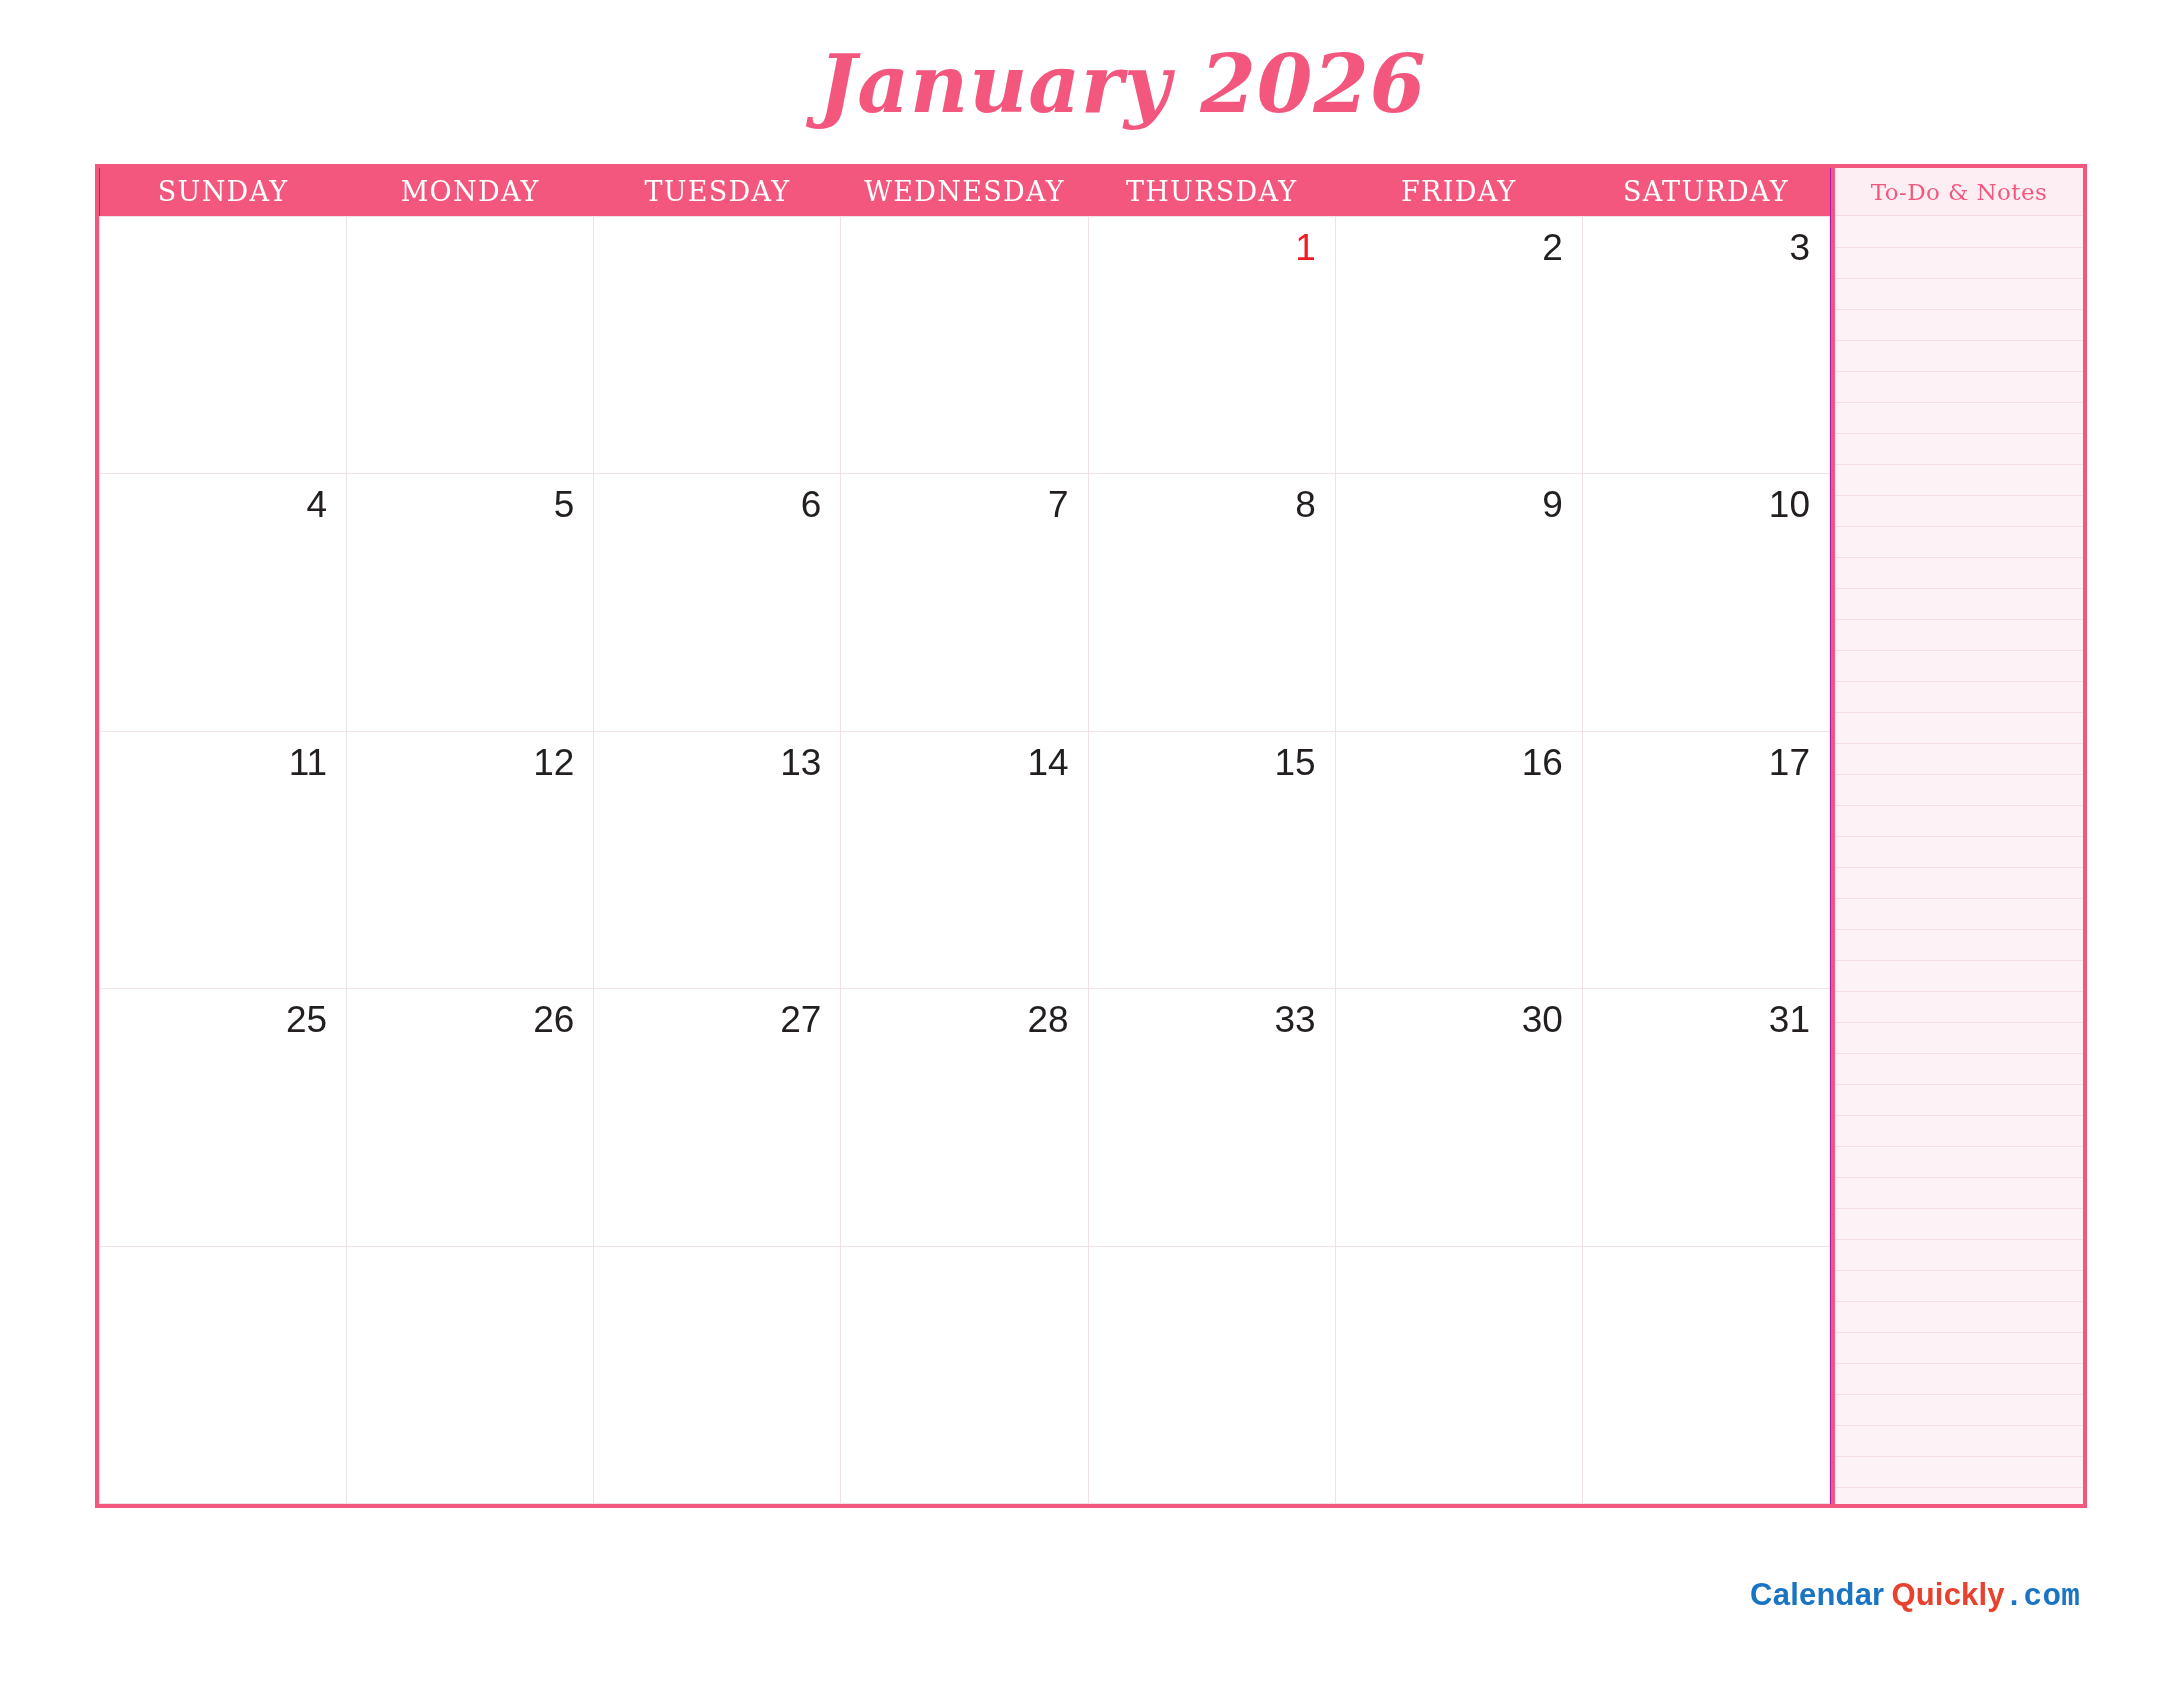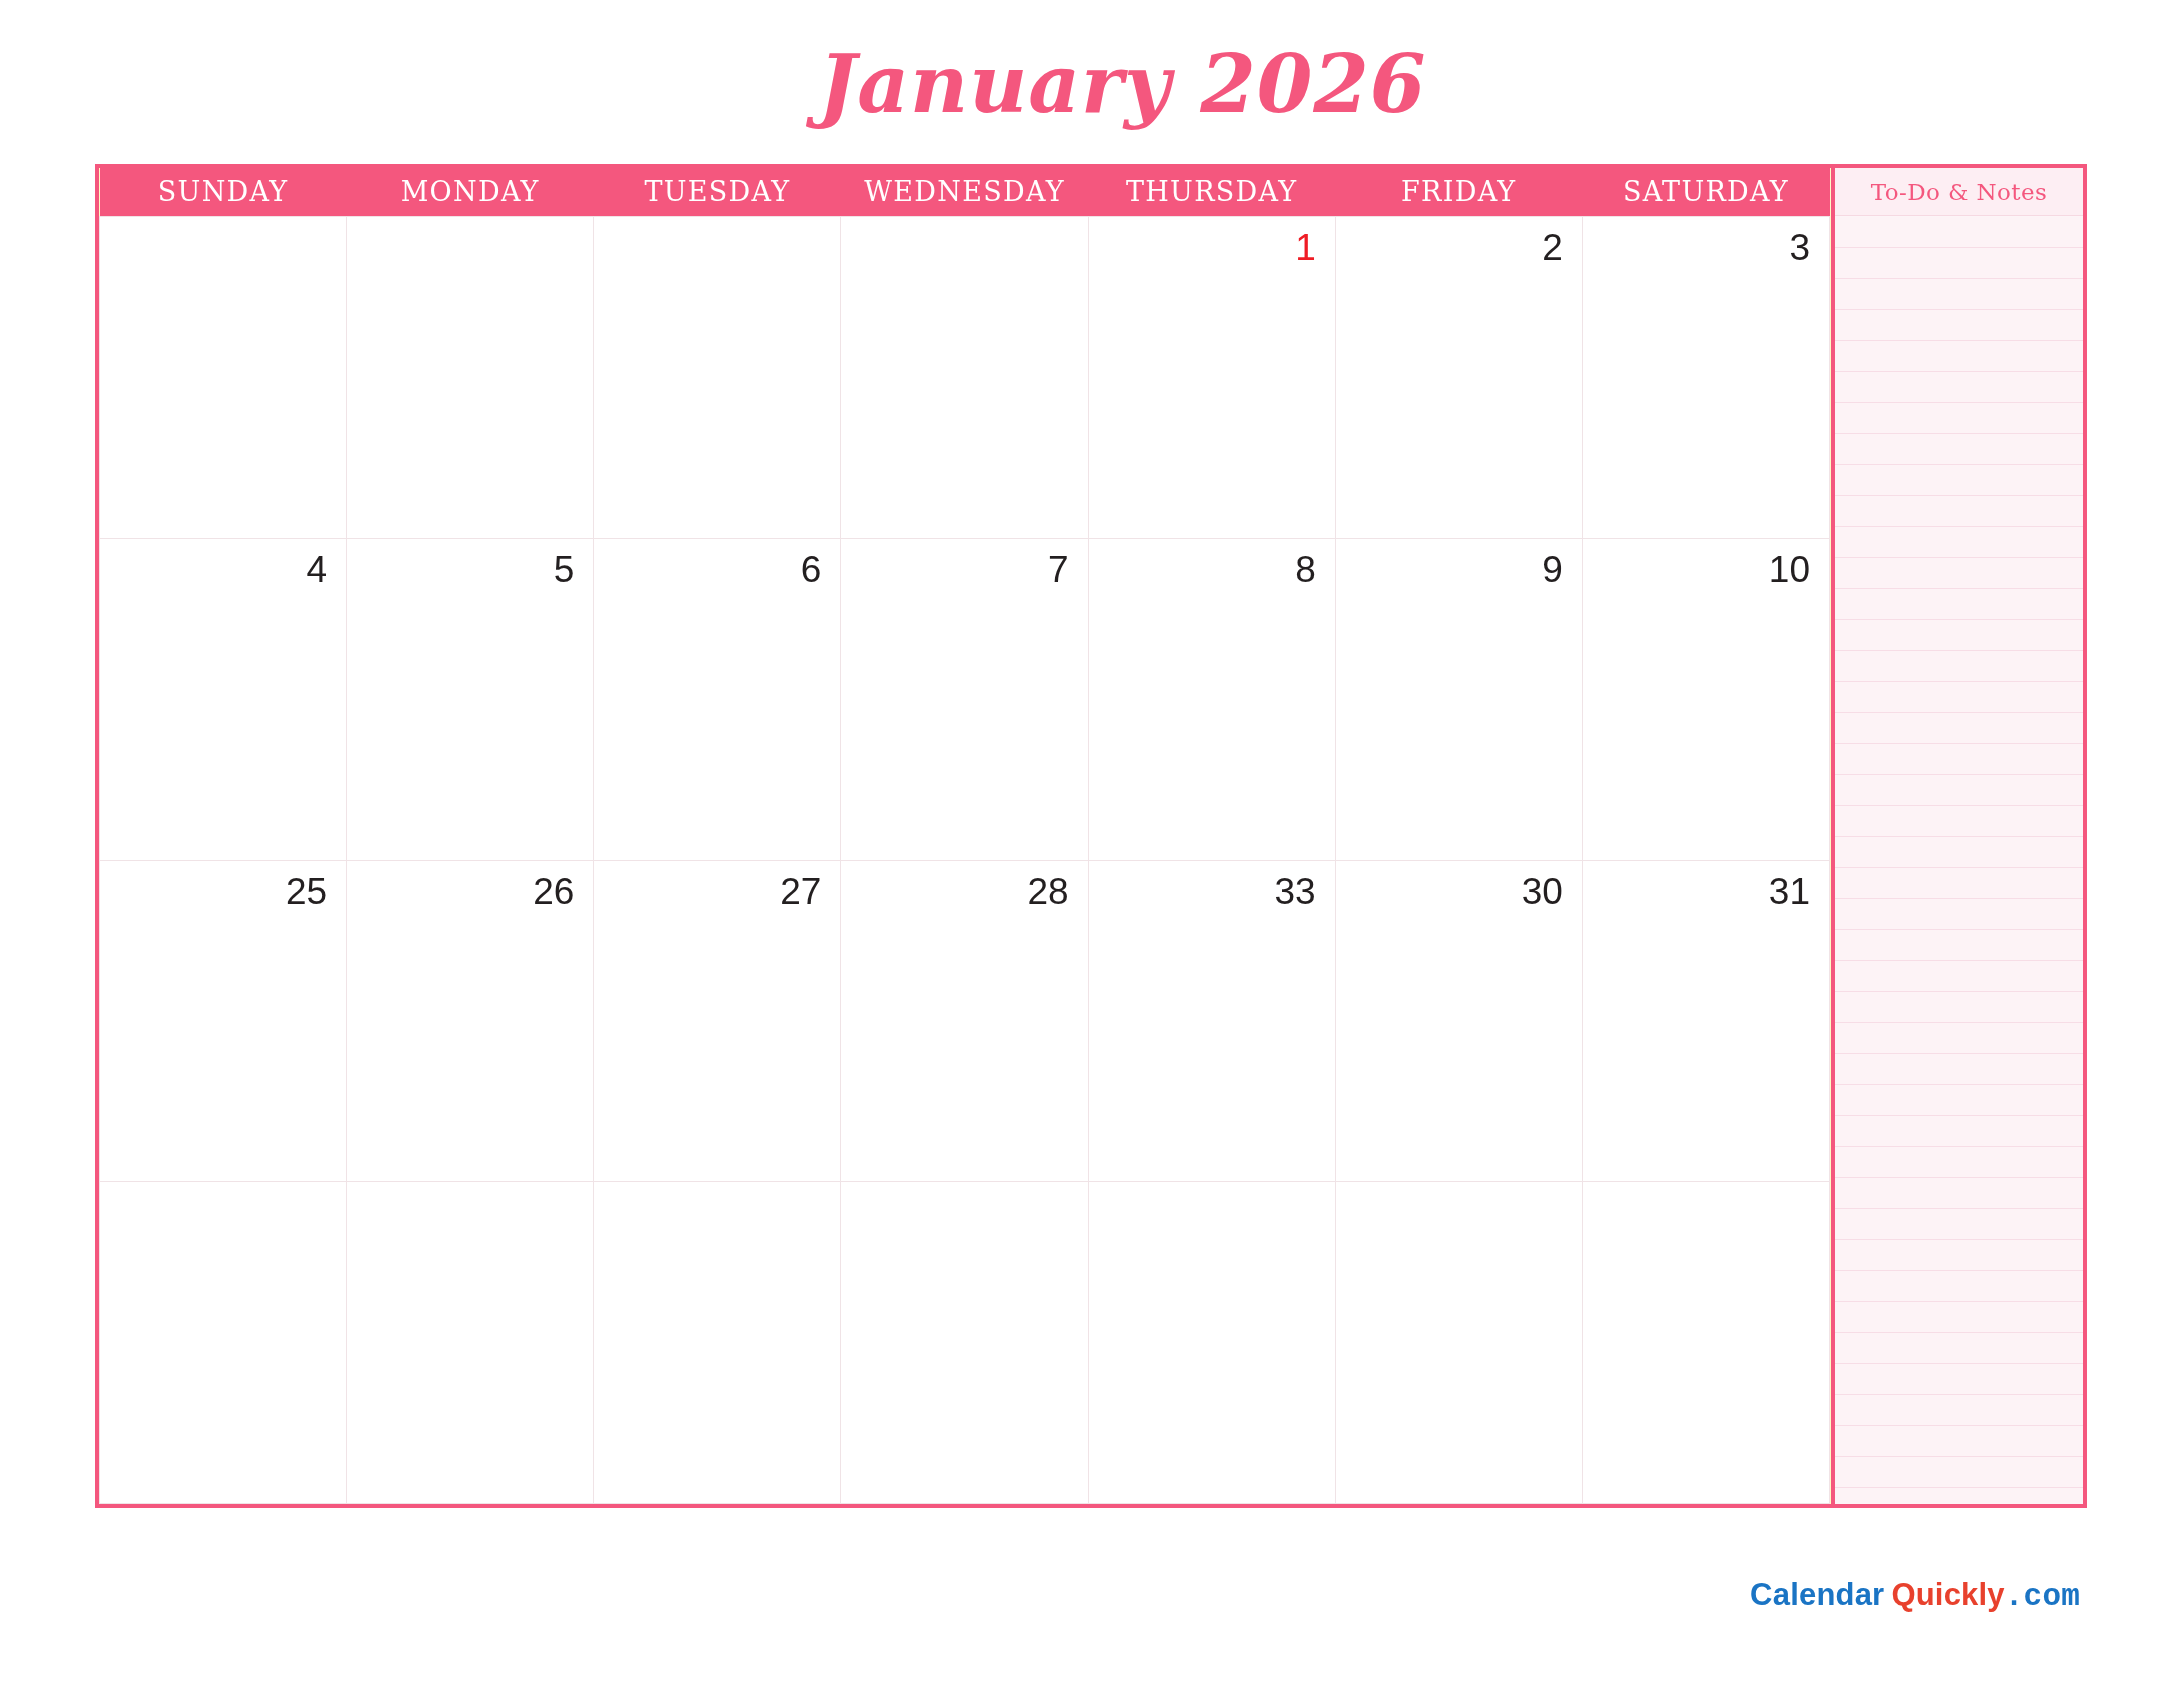--- a/index.html
+++ b/index.html
@@ -44,21 +44,21 @@
 
   
   .frame {
     position: absolute;
     left: 95px;
     top: 164px;
     width: 1992px;
     height: 1344px;
     border: 4.3px solid #f4577e;
     box-sizing: border-box;
-    background: #fef9c3;
+    background: #a21caf;
   }
 
   .grid-wrap {
     position: absolute;
     left: 0;
     top: 0;
     width: 1731px;
     height: 100%;
     box-sizing: border-box;
   }
@@ -249,20 +249,43 @@
                 <span class="daynum">8</span>
               </td>
             <td>
                 <span class="daynum">9</span>
               </td>
             <td class="weekend">
                 <span class="daynum">10</span>
               </td>
           </tr>
 
+          <tr>
+            <td class="weekend">
+                <span class="daynum">11</span>
+              </td>
+            <td>
+                <span class="daynum">12</span>
+              </td>
+            <td>
+                <span class="daynum">13</span>
+              </td>
+            <td>
+                <span class="daynum">14</span>
+              </td>
+            <td>
+                <span class="daynum">15</span>
+              </td>
+            <td>
+                <span class="daynum">16</span>
+              </td>
+            <td class="weekend">
+                <span class="daynum">17</span>
+              </td>
+          </tr>
 
 
           <tr>
             <td class="weekend">
                 <span class="daynum">25</span>
               </td>
             <td>
                 <span class="daynum">26</span>
               </td>
             <td>

